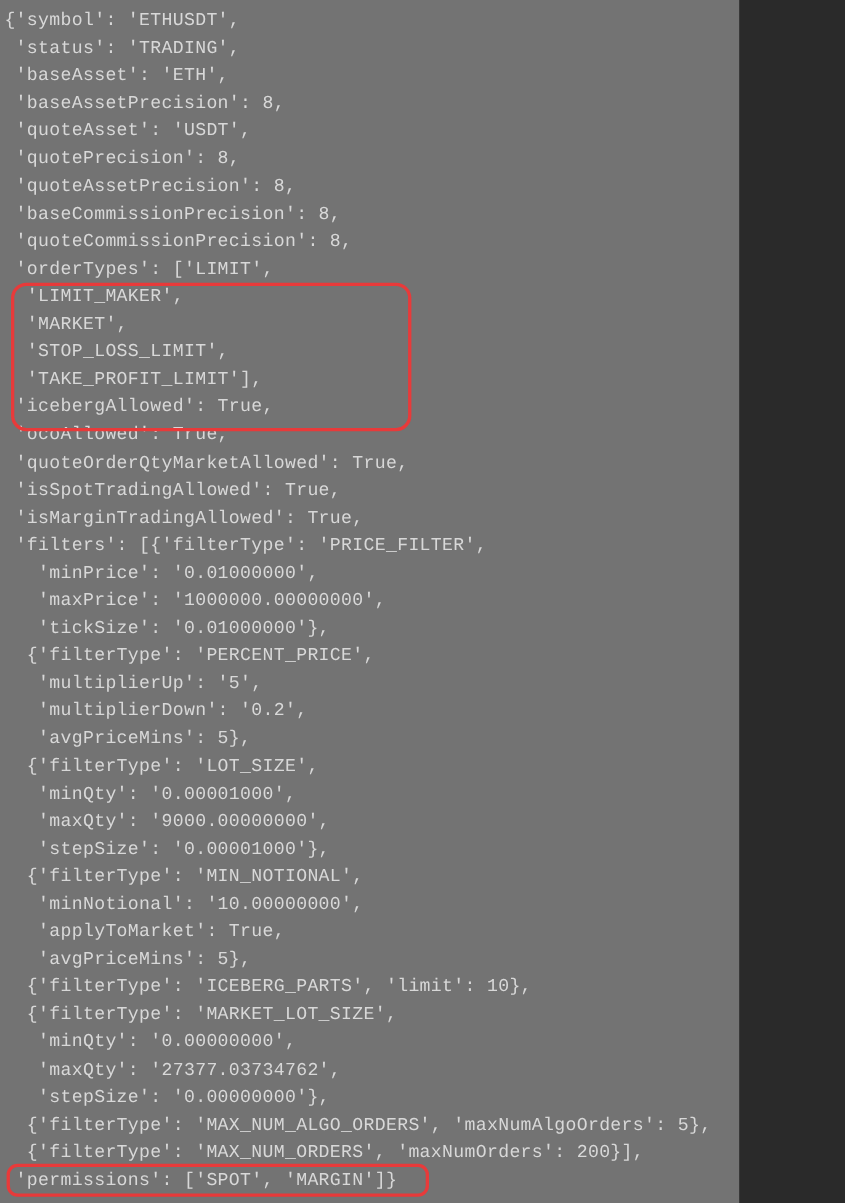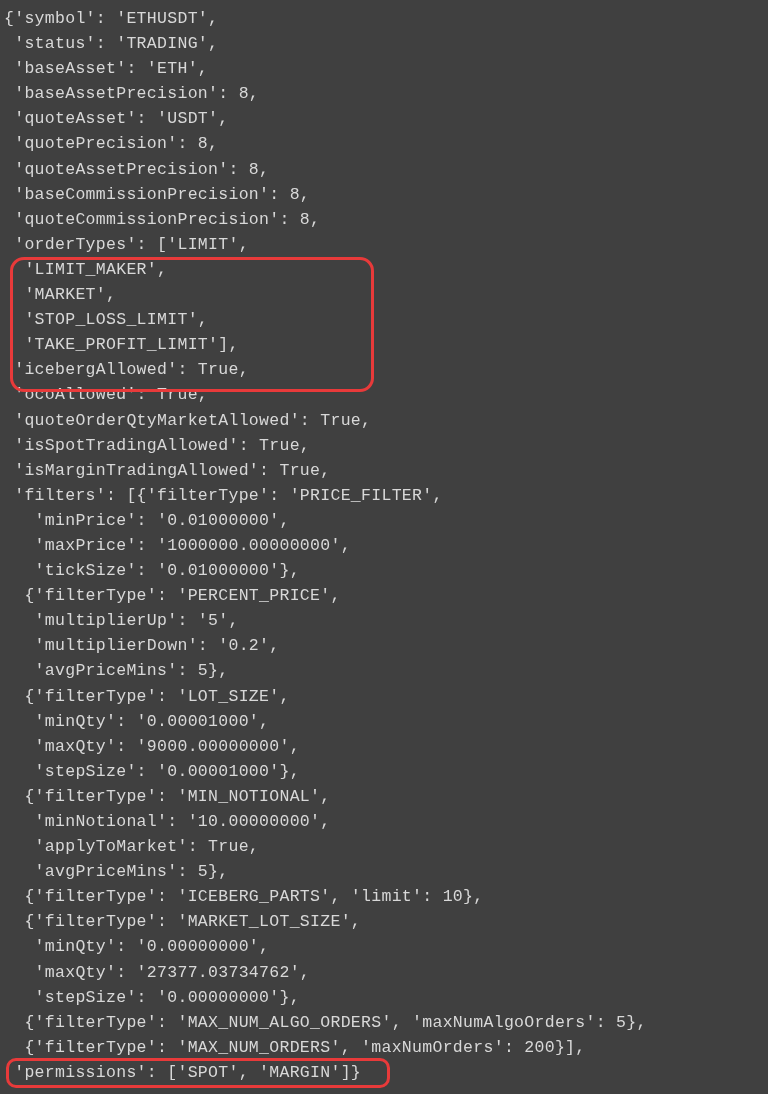--- a/index.html
+++ b/index.html
@@ -5,23 +5,23 @@
   html, body {
     margin: 0;
     padding: 0;
     background: #2a2a2a;
     width: 768px;
     height: 1094px;
     overflow: hidden;
   }
   .code-container {
     position: relative;
-    width: 768px;
+    width: 672px;
     height: 1094px;
-    background: #404040;
+    background: #737373;
   }
   pre.code {
     position: absolute;
     top: 0;
     left: 0;
     margin: 0;
     padding: 6px 0 0 4px;
     font-family: "Consolas", "Courier New", monospace;
     font-size: 16.5px;
     line-height: 25.1px;

